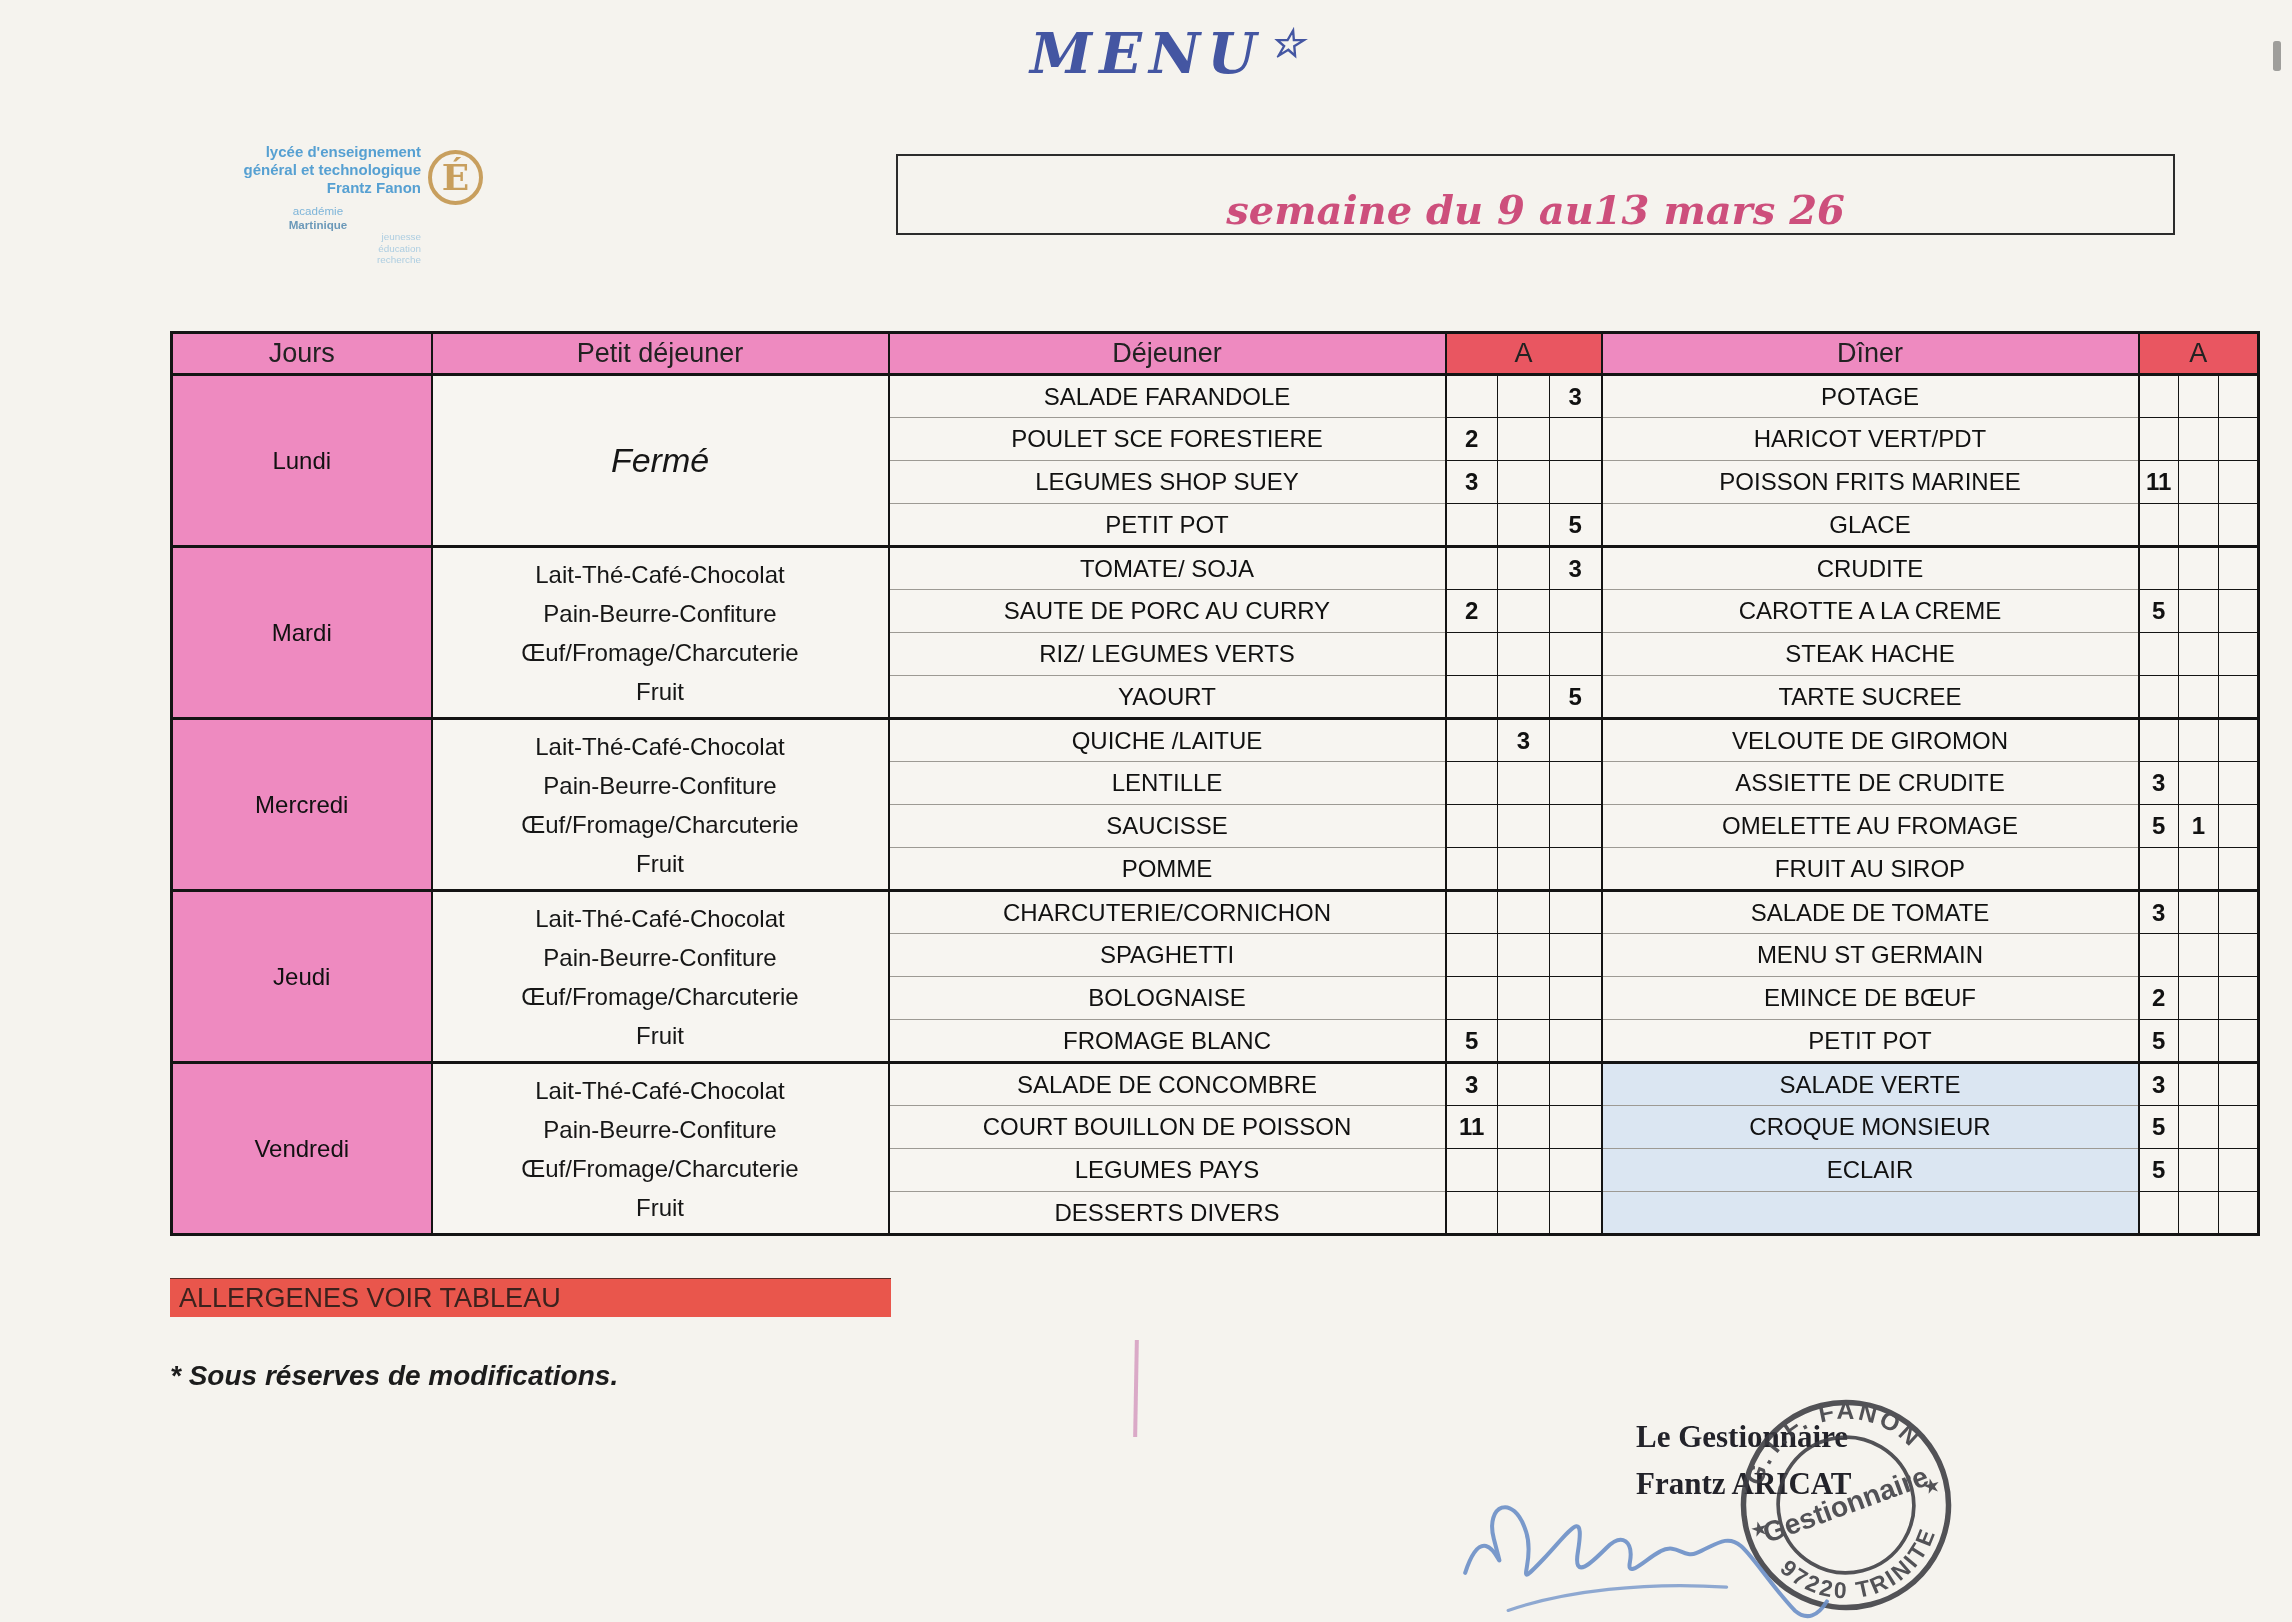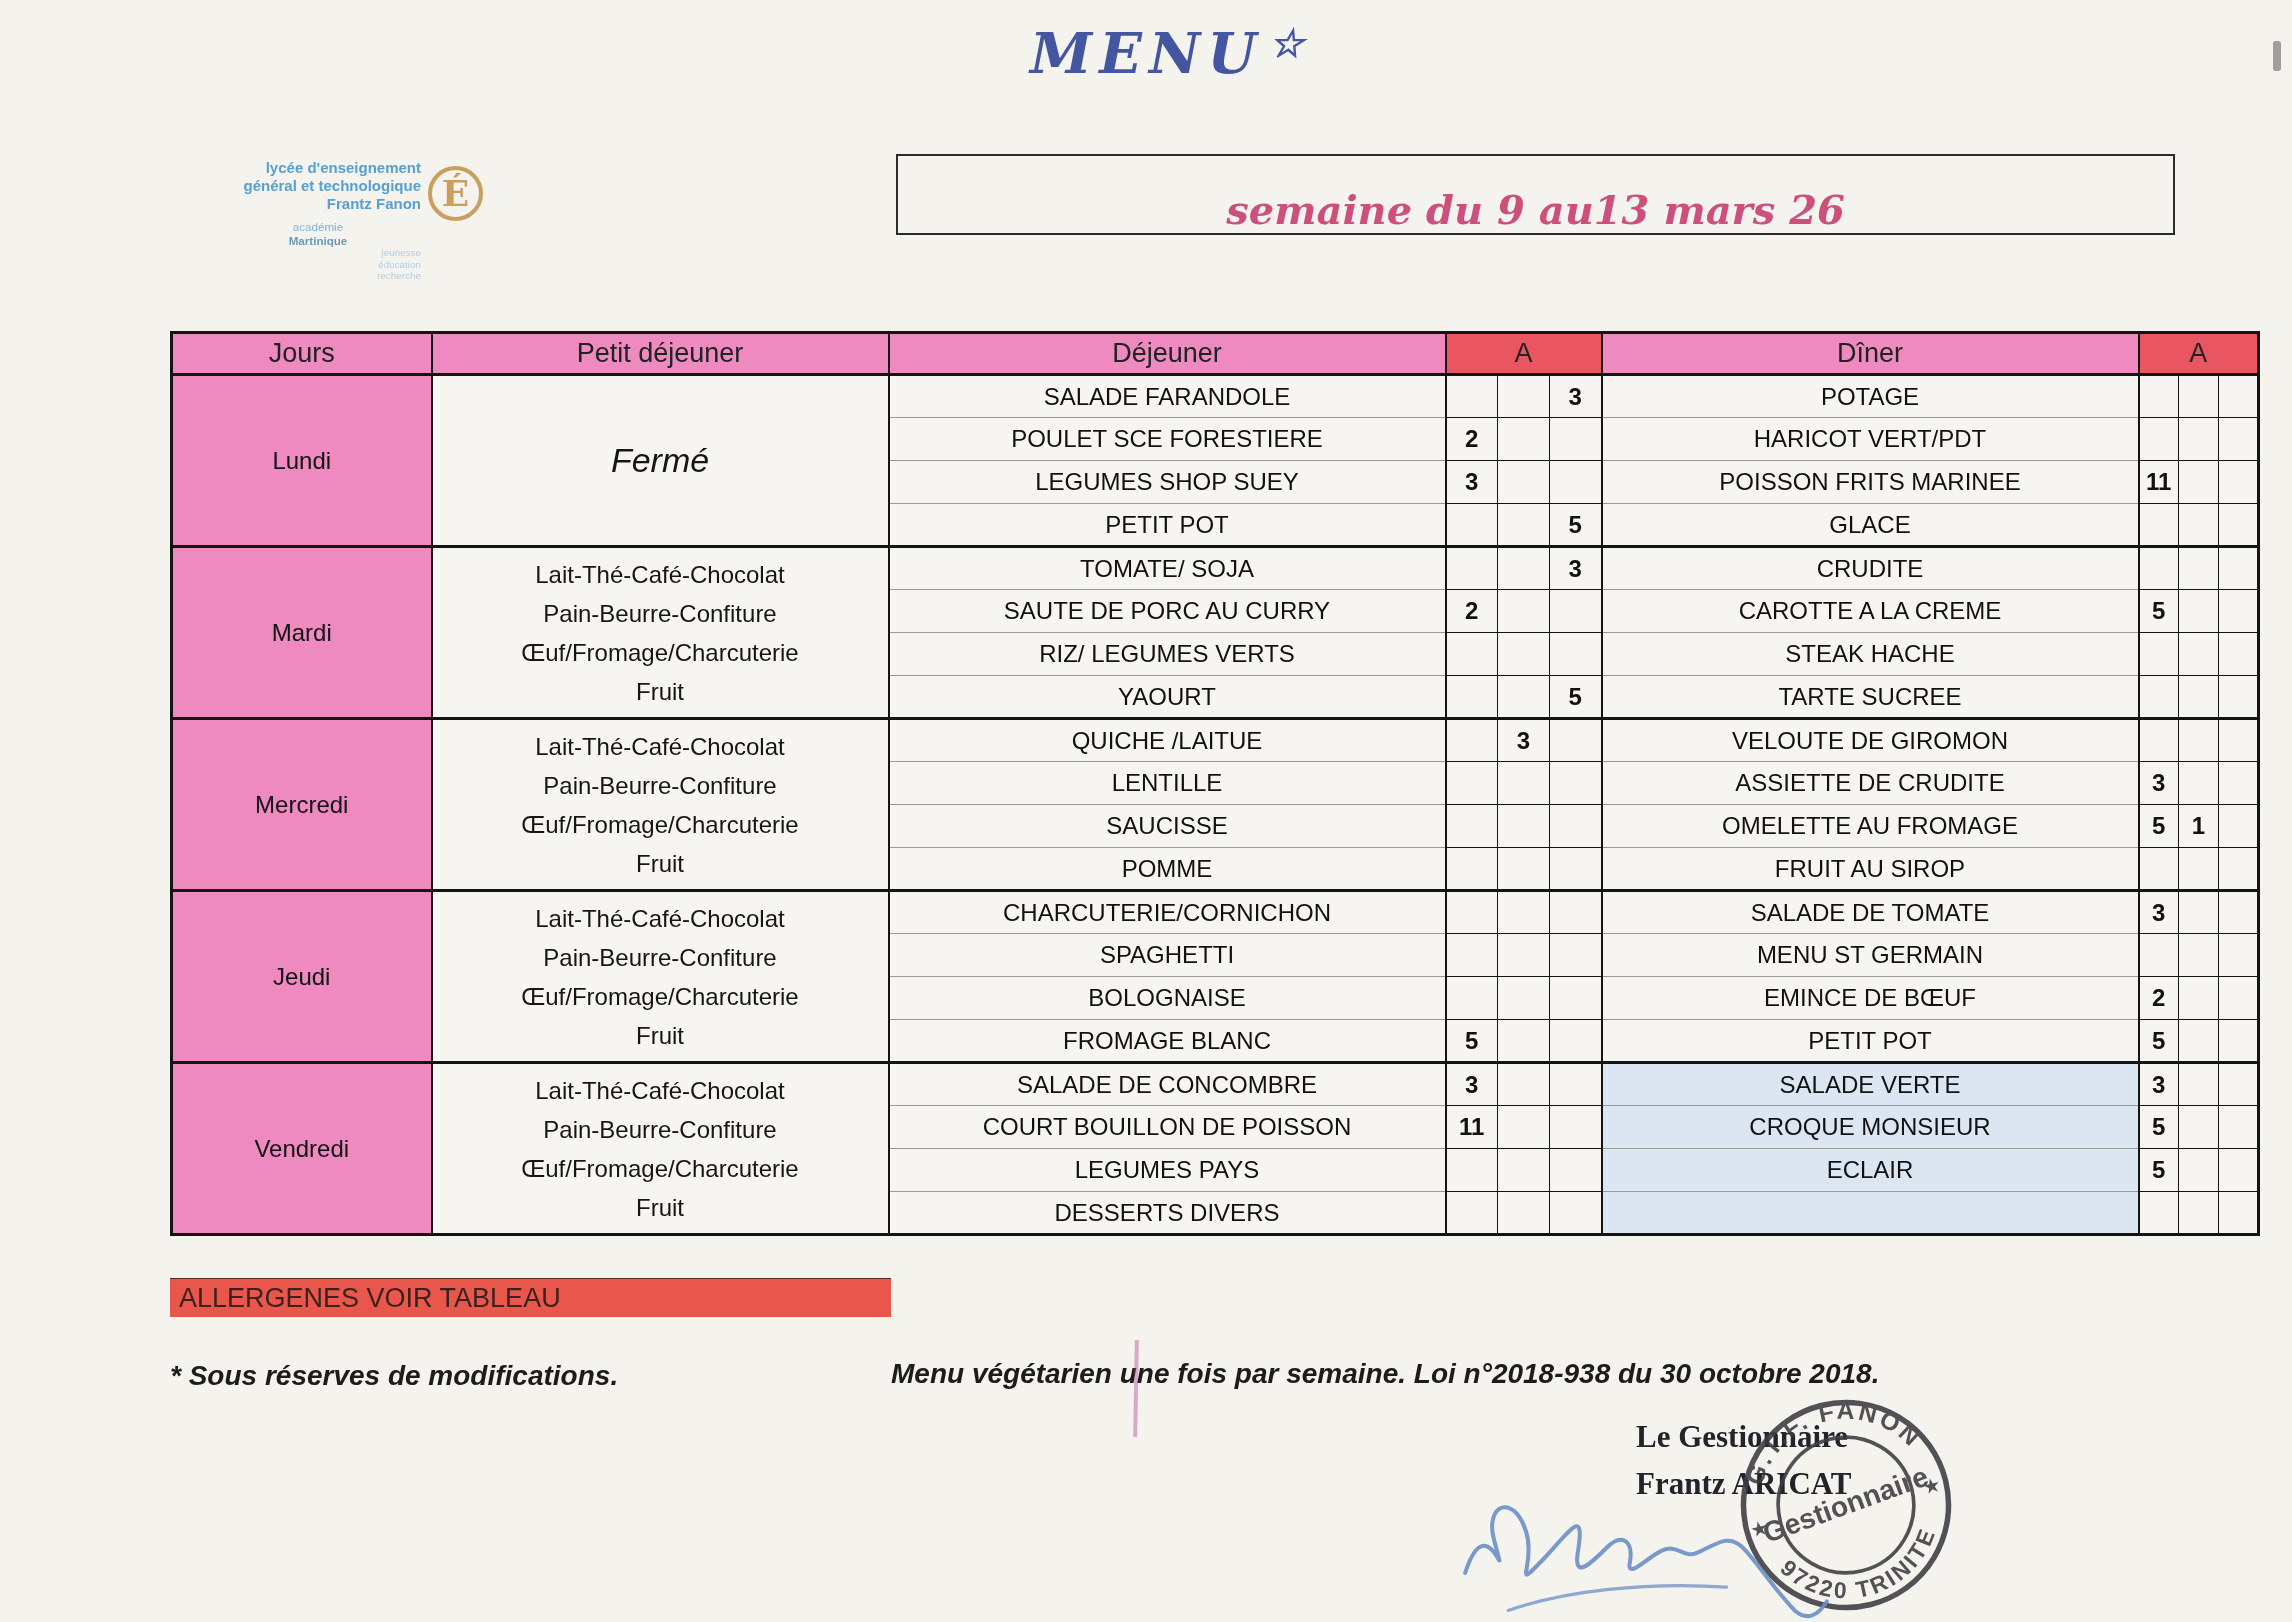--- a/index.html
+++ b/index.html
@@ -5,21 +5,21 @@
   html,body{margin:0;padding:0;}
   body{width:2293px;height:1623px;background:#e8e6e1;font-family:"Liberation Sans",sans-serif;}
   .page{position:relative;width:2293px;height:1623px;background:var(--paper,#f5f3ee);overflow:hidden;}
 
   
   .title{position:absolute;left:1030px;top:19.7px;font-family:"DejaVu Serif",serif;
          font-style:italic;font-weight:bold;font-size:56px;letter-spacing:7.2px;
          color:var(--title_blue,#4456a2);}
   .title .star{font-size:39px;vertical-align:16px;letter-spacing:0;margin-left:5.4px;}
 
-  .logo{position:absolute;left:215px;top:143px;width:269px;color:var(--logo_blue,#56a0d2);margin-top:16px;}
+  .logo{position:absolute;left:215px;top:143px;width:269px;color:var(--logo_blue,#56a0d2);}
   .logo .l1{width:206px;text-align:right;font-size:15px;font-weight:bold;line-height:18px;}
   .logo .acad{width:206px;text-align:center;font-size:11.6px;line-height:13.4px;margin-top:7.2px;opacity:.75;}
   .logo .acad b{color:#3f7ca8;}
   .logo .small{width:206px;text-align:right;font-size:9.9px;line-height:11.6px;opacity:.45;}
   .logo .emark{position:absolute;left:213px;top:7.2px;width:47px;height:47px;border:4.5px solid var(--logo_gold,#c89f5e);
          border-radius:50%;color:var(--logo_gold,#c89f5e);font-family:"DejaVu Serif",serif;
          font-size:36px;font-weight:bold;text-align:center;line-height:47px;}
 
   .week-box{position:absolute;left:896px;top:154px;width:1275px;height:77px;border:2.7px solid #2b2b2b;
          display:flex;align-items:flex-end;justify-content:center;background:transparent;}
@@ -356,21 +356,20 @@
           <td class="allergen"></td>
           <td class="allergen"></td>
         </tr>
       </tbody>
     </table>
 
   <div class="allergen-banner">
     <span>ALLERGENES VOIR TABLEAU</span>
   </div>
   <div class="note-left">* Sous réserves de modifications.</div>
-  <div class="note-center">Menu végétarien une fois par semaine. Loi n°2018-938 du 30 octobre 2018.</div>
 
   <div class="gestionnaire">
     <div>Le Gestionnaire</div>
     <div>Frantz ARICAT</div>
   </div>
 
   <svg class="stamp" viewBox="0 0 260 260">
     <circle cx="130" cy="130" r="112" fill="none" stroke="#3c3c42" stroke-width="6"></circle>
     <circle cx="130" cy="130" r="74" fill="none" stroke="#3c3c42" stroke-width="4"></circle>
     <defs>

